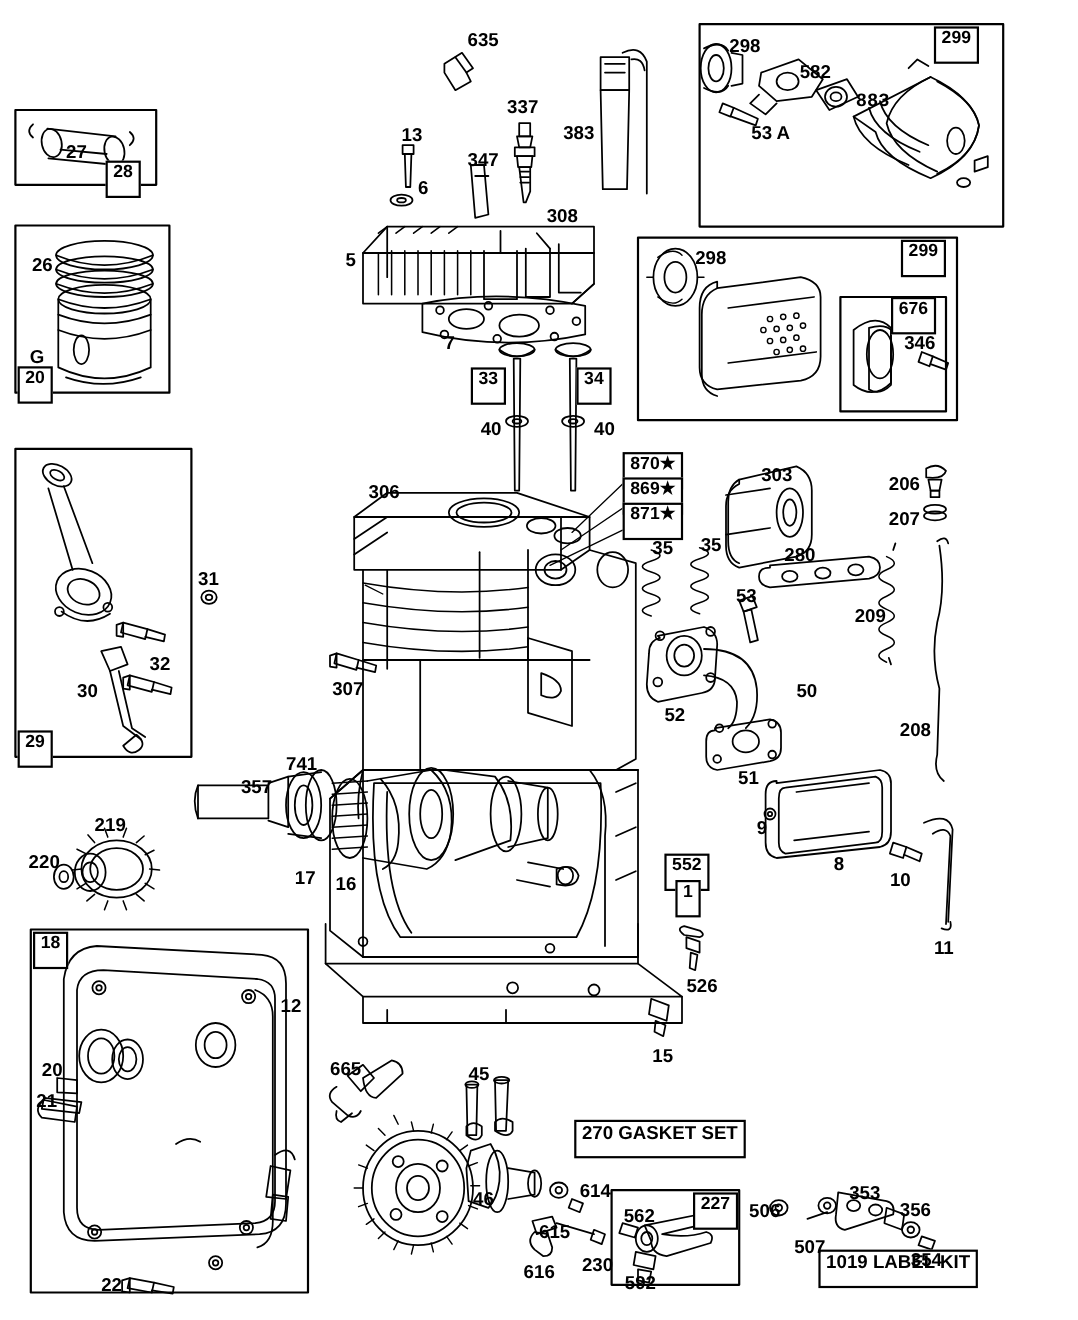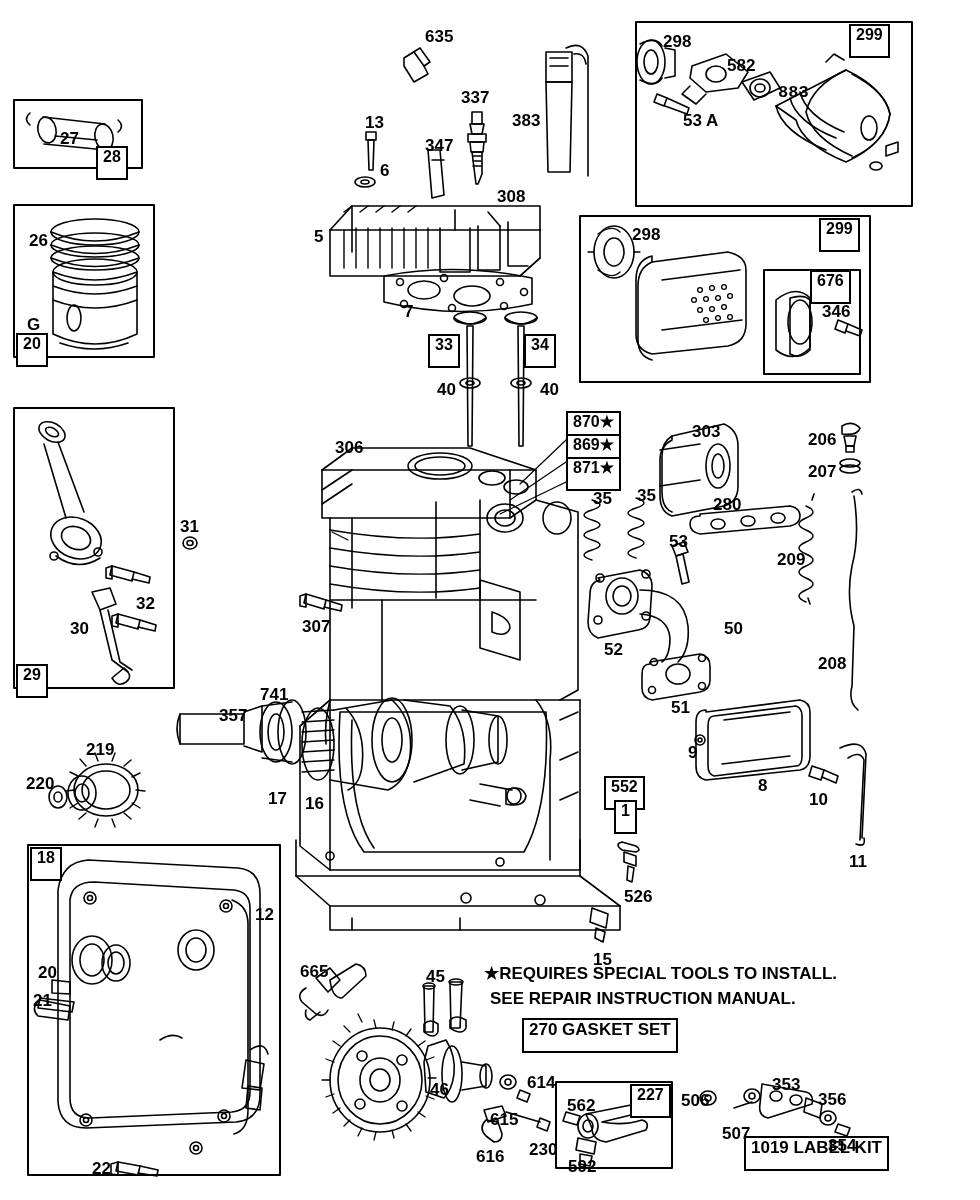--- a/index.html
+++ b/index.html
@@ -519,22 +519,20 @@
   <div class="boxed" style="left:566px; top:411px;">870★</div>
   <div class="boxed" style="left:566px; top:434px;">869★</div>
   <div class="boxed" style="left:566px; top:457px;">871★</div>
   <div class="boxed" style="left:604px; top:776px;">552</div>
   <div class="boxed" style="left:614px; top:800px;">1</div>
   <div class="boxed" style="left:630px; top:1084px;">227</div>
 
   <div class="boxed" style="left:522px; top:1018px; font-size:17px;">270 GASKET SET</div>
   <div class="boxed" style="left:744px; top:1136px; font-size:17px;">1019 LABEL KIT</div>
 
-  <div class="note" style="left:484px; top:963px;">★REQUIRES SPECIAL TOOLS TO INSTALL.</div>
-  <div class="note" style="left:490px; top:988px;">SEE REPAIR INSTRUCTION MANUAL.</div>
 
   <div id="callout-layer">
       <div class="lbl big" style="left: 425px; top: 28px;">635</div>
       <div class="lbl big" style="left: 461px; top: 89px;">337</div>
       <div class="lbl big" style="left: 512px; top: 112px;">383</div>
       <div class="lbl big" style="left: 425px; top: 137px;">347</div>
       <div class="lbl big" style="left: 365px; top: 114px;">13</div>
       <div class="lbl big" style="left: 380px; top: 162px;">6</div>
       <div class="lbl big" style="left: 497px; top: 188px;">308</div>
       <div class="lbl big" style="left: 314px; top: 228px;">5</div>

